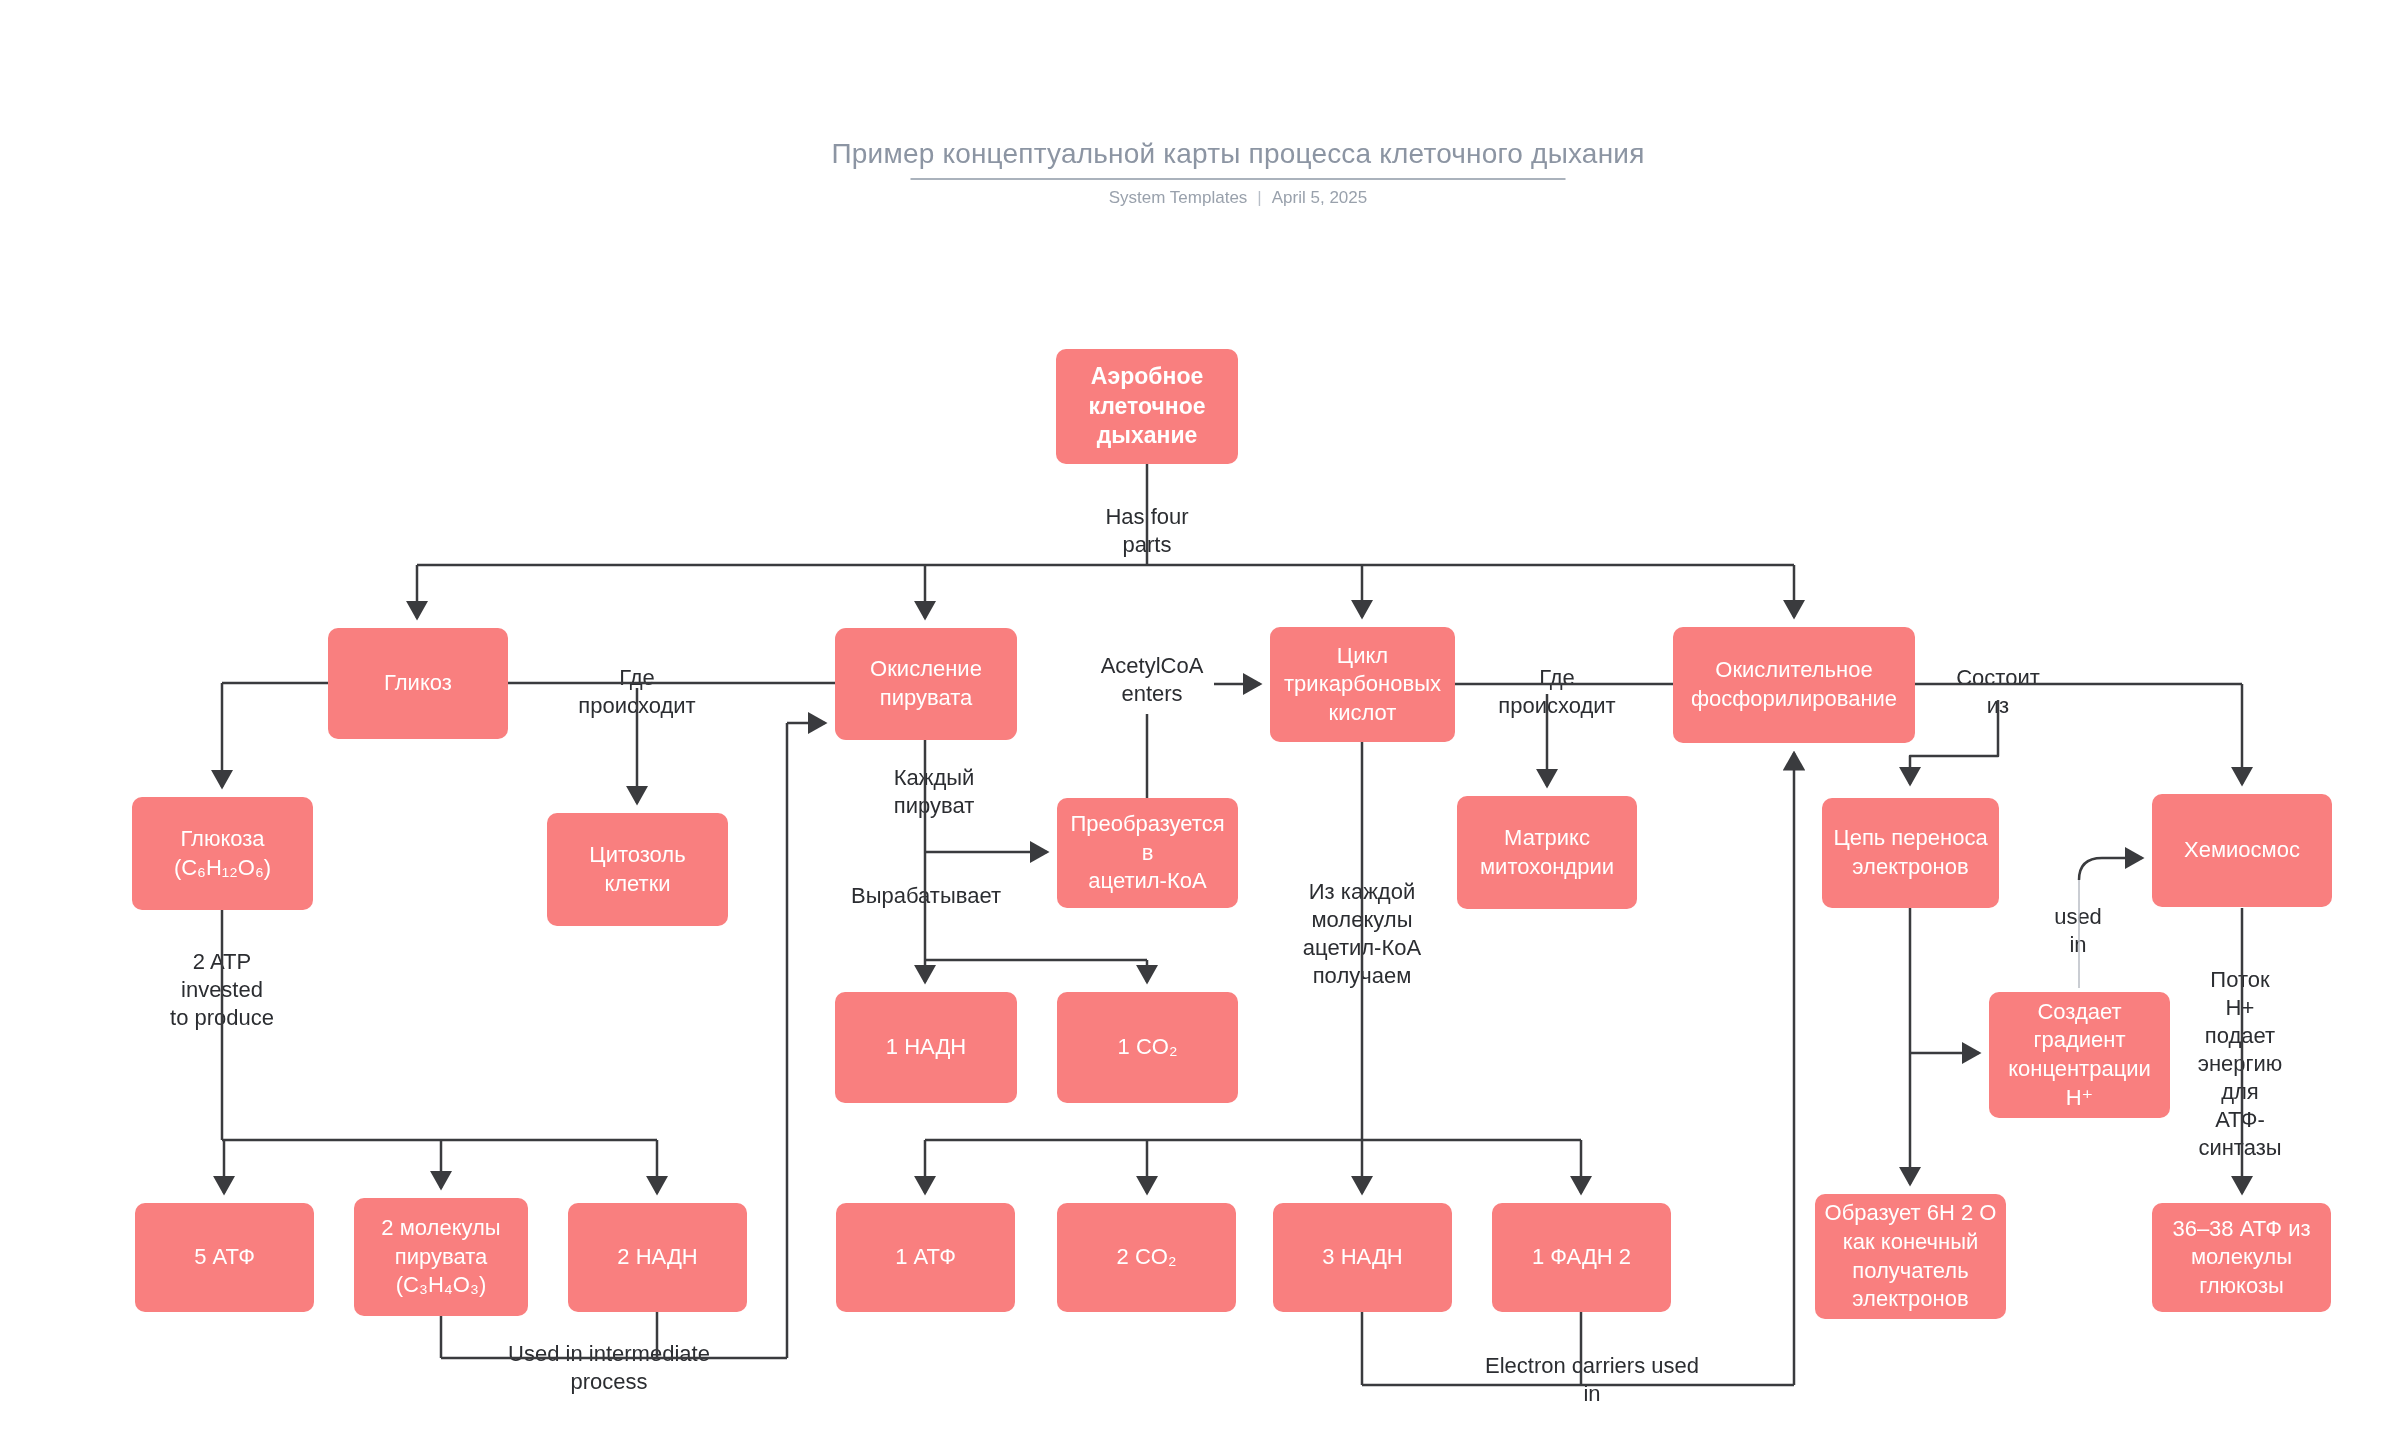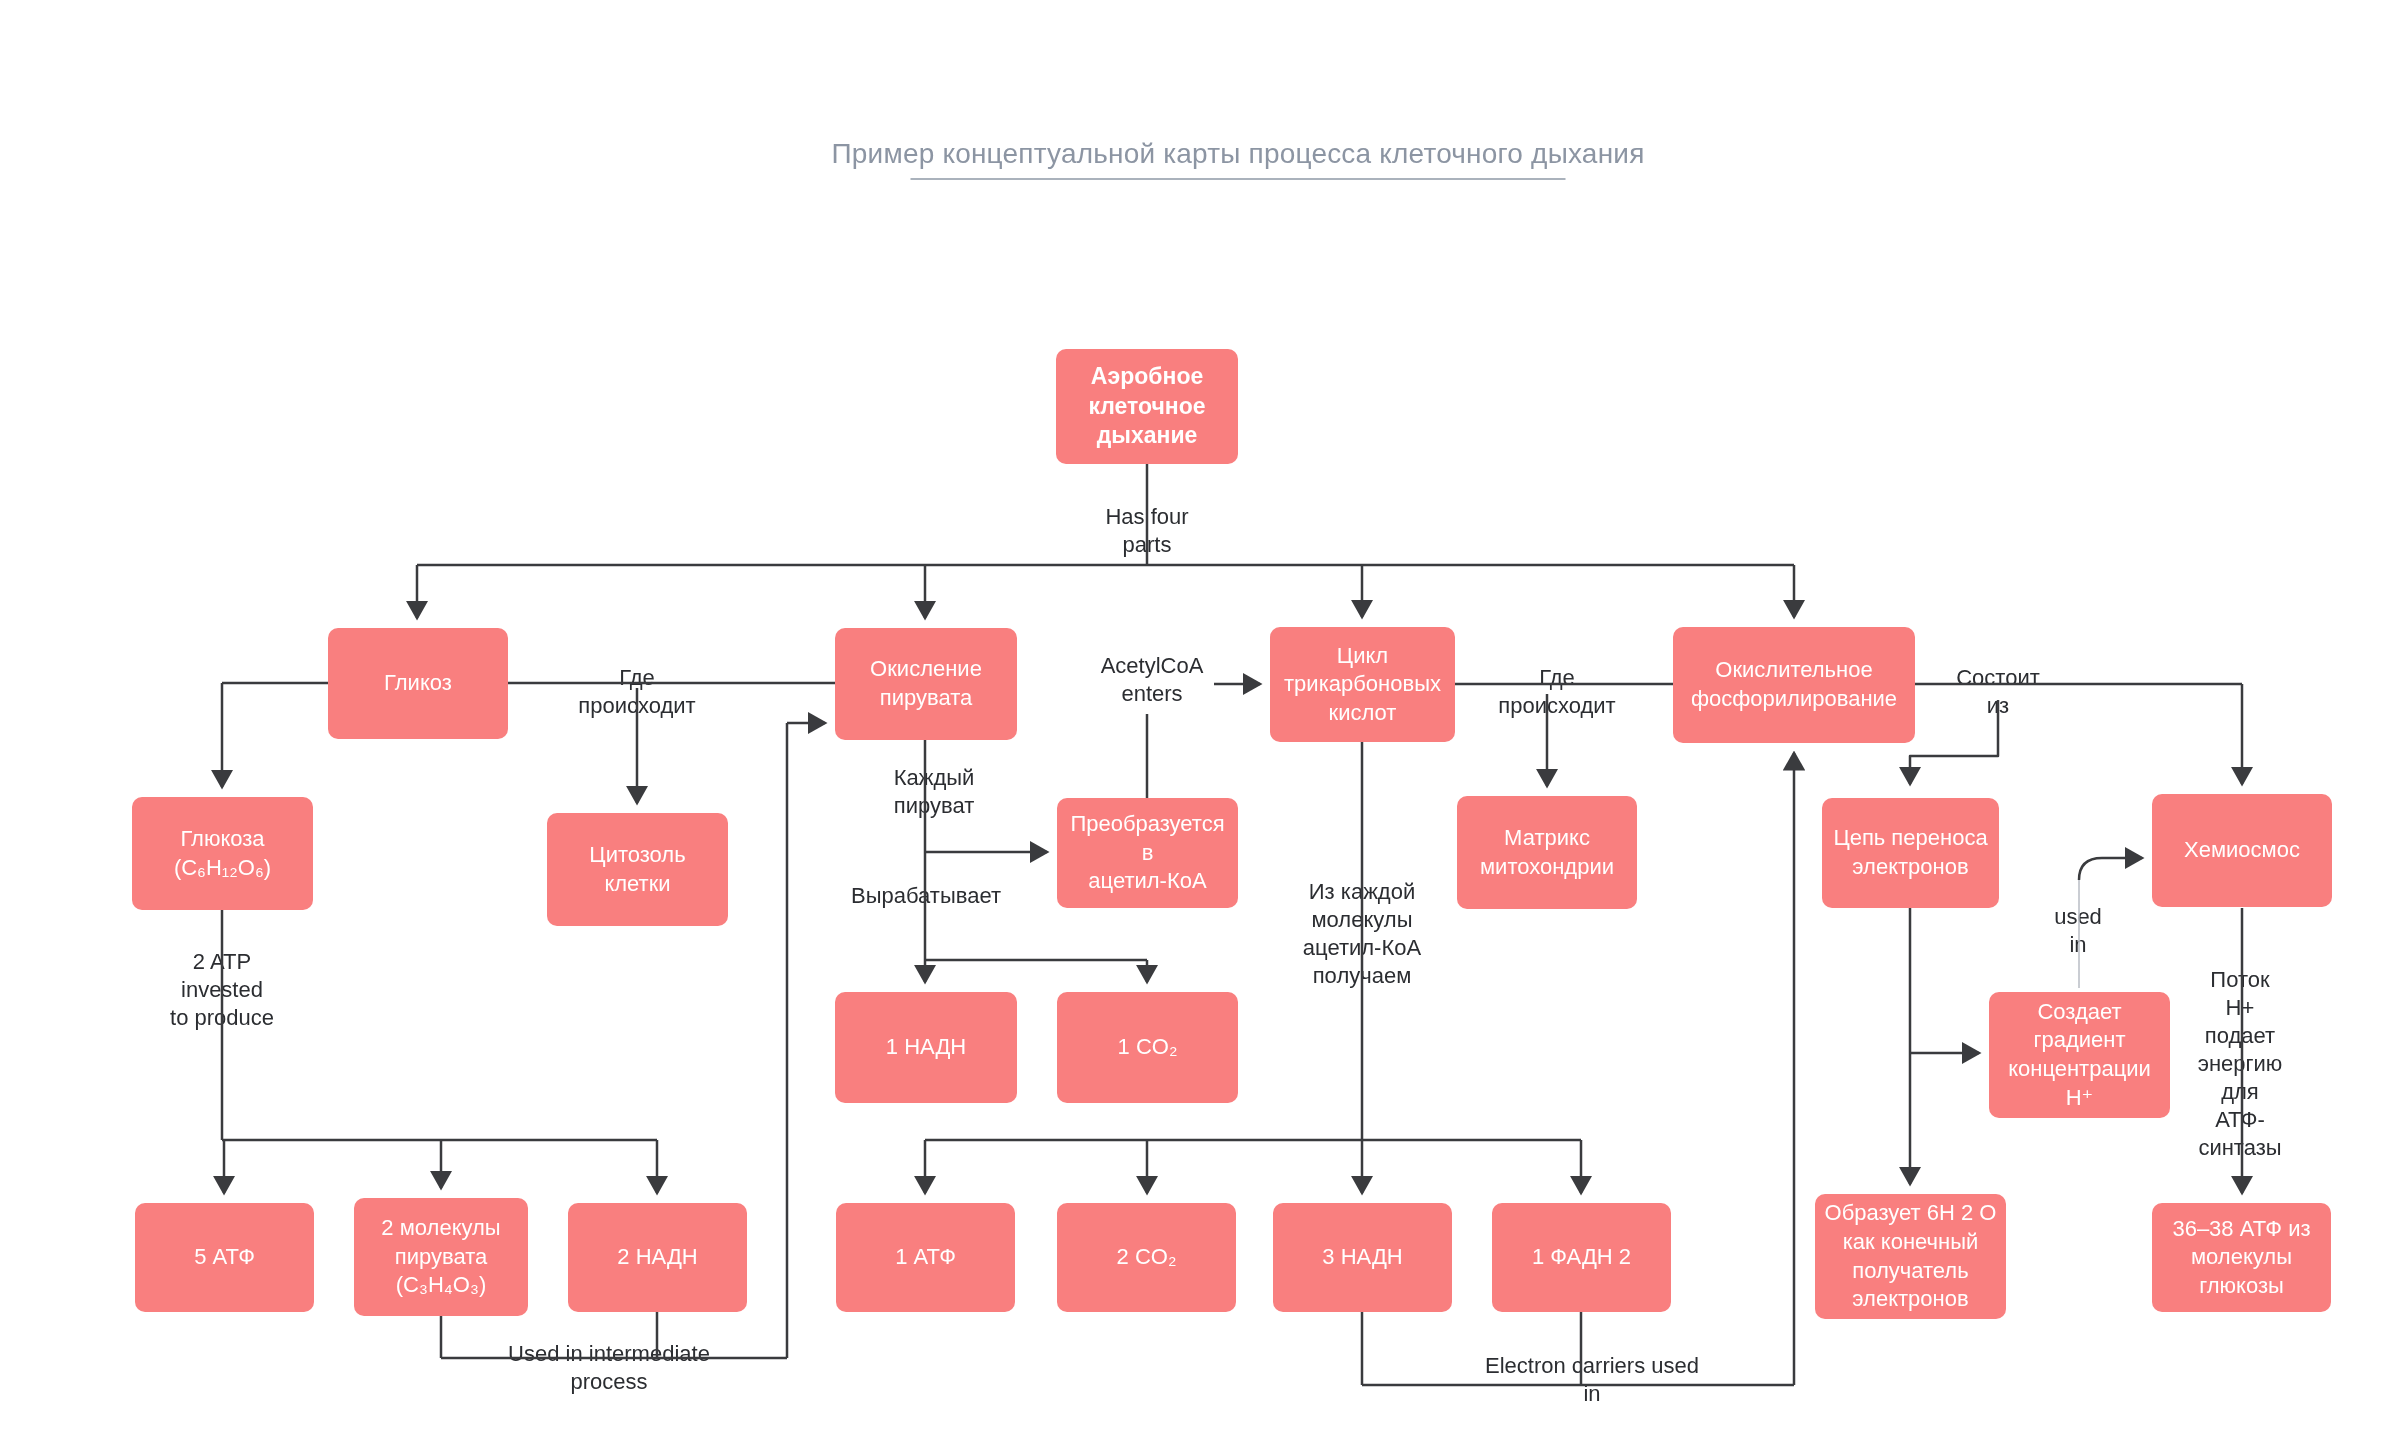--- a/index.html
+++ b/index.html
@@ -31,20 +31,23 @@
       text-align:center;white-space:pre-line;font-size:22px;line-height:1.3;
       padding:6px;box-sizing:border-box;z-index:3;cursor:default;}
   #nodes-layer .node.bold{font-weight:700;font-size:23px;}
 </style>
 </head>
 <body>
 
 <div class="header">
   <div class="title">Пример концептуальной карты процесса клеточного дыхания</div>
   <div class="title-rule"></div>
+  <div class="subtitle">
+    <span>System Templates</span><span class="sep">|</span><span>April 5, 2025</span>
+  </div>
 </div>
 
 <div id="labels-layer">
     <div class="edge-label" style="left: 1147px; top: 503px;">Has four
 parts</div>
     <div class="edge-label" style="left: 637px; top: 664px;">Где
 происходит</div>
     <div class="edge-label" style="left: 1152px; top: 652px;">AcetylCoA
 enters</div>
     <div class="edge-label" style="left: 1557px; top: 664px;">Где
@@ -129,21 +132,21 @@
     <path d="M 1581 1312 V 1385" class="edge"></path>
     <path d="M 1362 1385 H 1794" class="edge"></path>
     <path d="M 1794 1385 V 753" class="edge" marker-end="url(#arrow)"></path>
   </svg>
 
 <div id="nodes-layer">
     <div class="node bold" style="left: 1056px; top: 349px; width: 182px; height: 115px;">Аэробное
 клеточное
 дыхание</div>
     <div class="node" style="left: 328px; top: 628px; width: 180px; height: 111px;">Гликоз</div>
-    <div class="node" style="left: 835px; top: 628px; width: 182px; height: 112px;">Окисление
+    <div class="node" style="left: 835px; top: 628px; width: 182px; height: 112px; border-radius: 11px;">Окисление
 пирувата</div>
     <div class="node" style="left: 1270px; top: 627px; width: 185px; height: 115px;">Цикл
 трикарбоновых
 кислот</div>
     <div class="node" style="left: 1673px; top: 627px; width: 242px; height: 116px;">Окислительное
 фосфорилирование</div>
     <div class="node" style="left: 132px; top: 797px; width: 181px; height: 113px;">Глюкоза
 (C₆H₁₂O₆)</div>
     <div class="node" style="left: 547px; top: 813px; width: 181px; height: 113px;">Цитозоль
 клетки</div>

